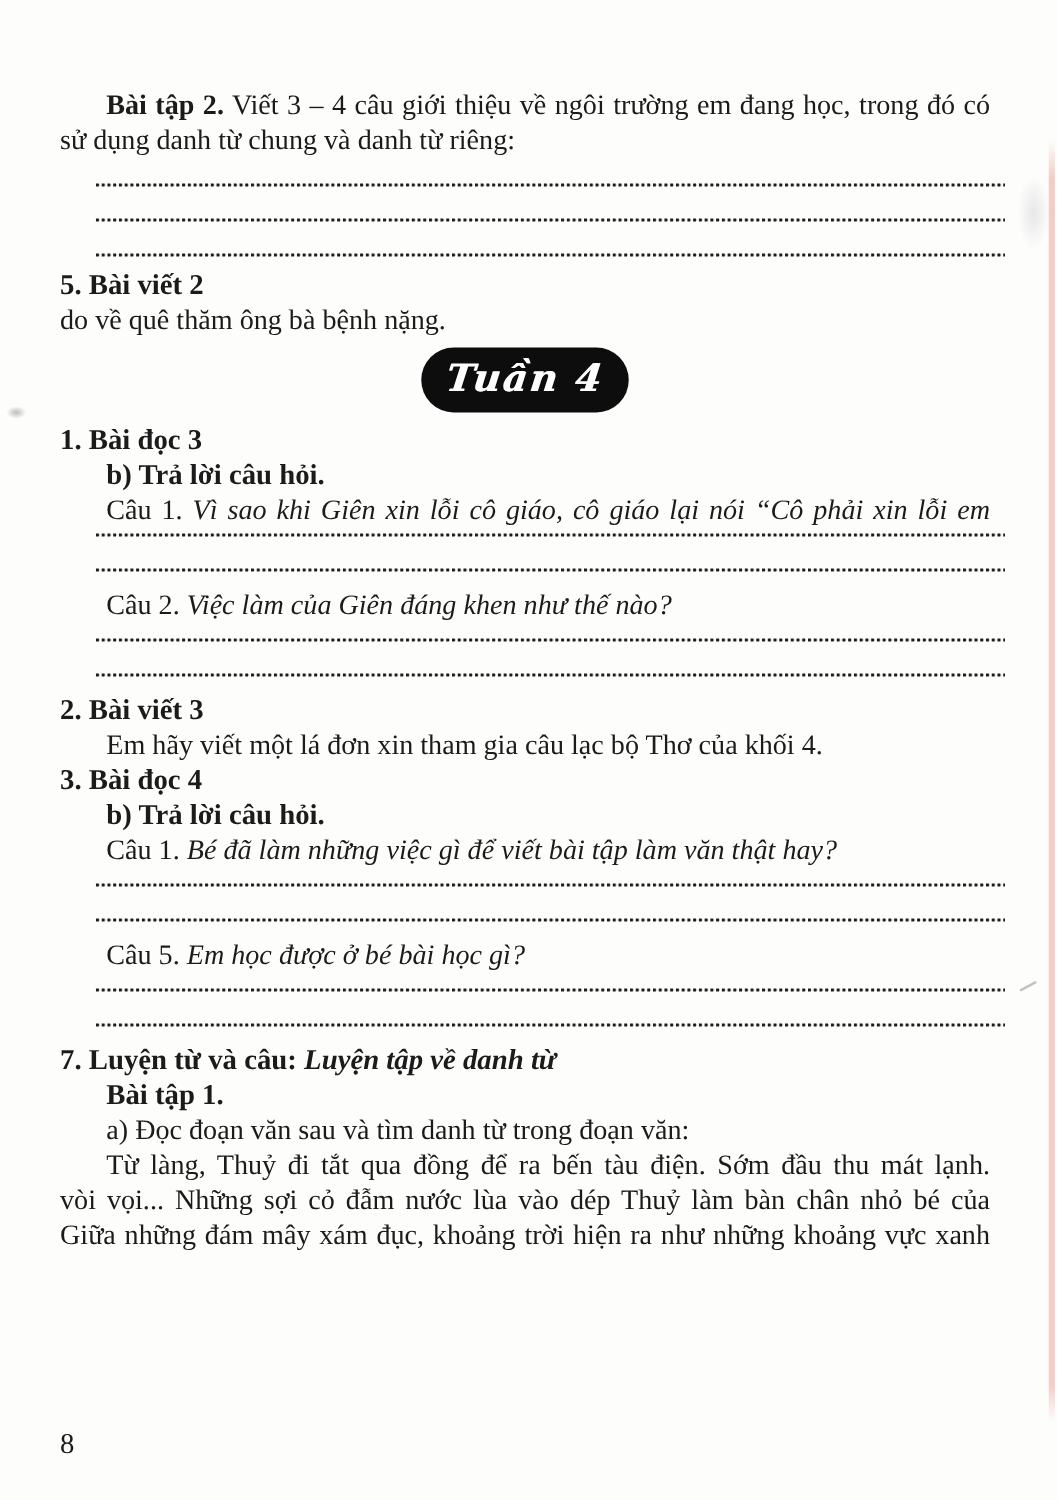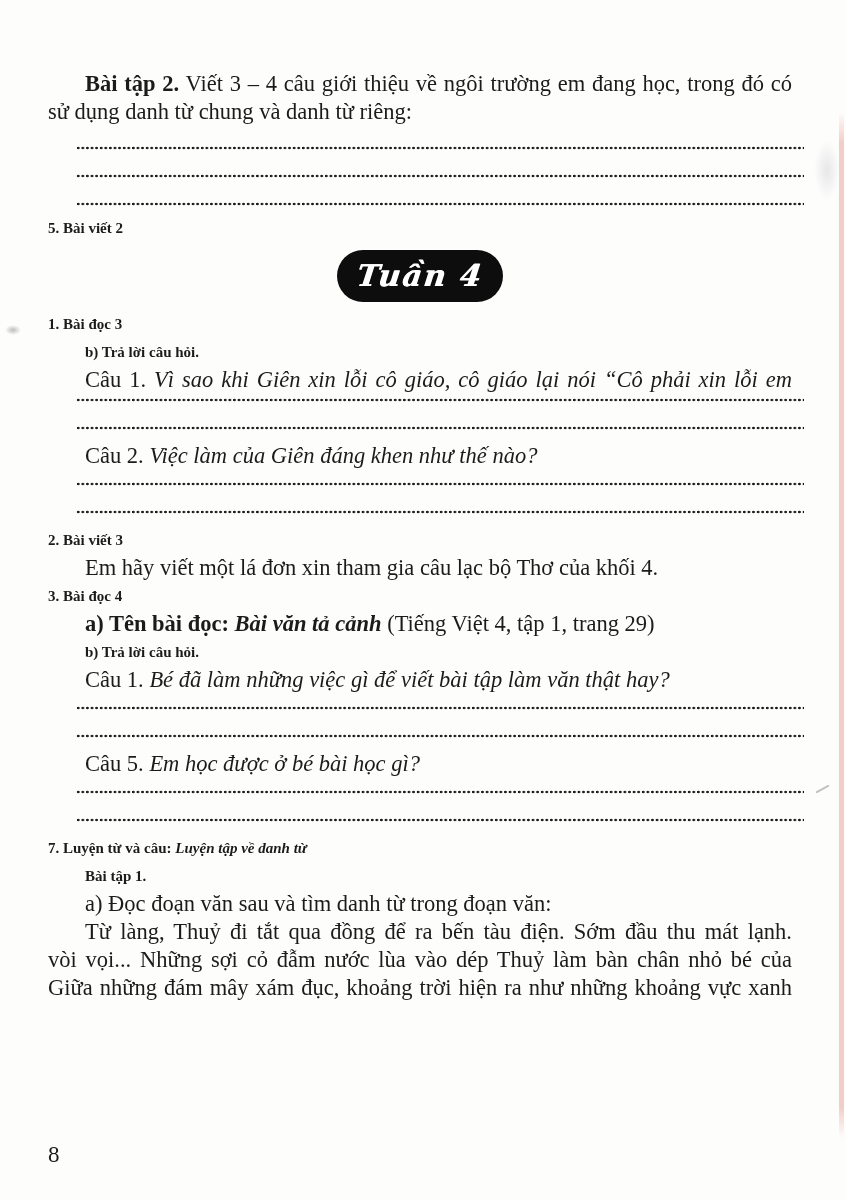--- a/index.html
+++ b/index.html
@@ -4,21 +4,21 @@
 <style>
   html,body{margin:0;padding:0;background:#ffffff;}
   .page{position:relative;width:846px;height:1200px;background:#fdfdfc;overflow:hidden;
         font-family:"Liberation Serif","DejaVu Serif",serif;color:#1b1b1b;}
   .content{position:absolute;left:48px;top:62px;width:744px;font-size:22.5px;line-height:28px;}
   .line{min-height:28px;}
   .ind{padding-left:37px;}
   .jfull{text-align:justify;text-align-last:justify;}
   b{font-weight:bold;}
   .it{font-style:italic;}
-  .hd{font-weight:bold;font-size:15px;}
+  .hd{font-weight:bold;font-size:23px;}
   .mt8{margin-top:8px;}
   .mtn4{margin-top:-4px;}
   .mtn8{margin-top:-8px;}
   .dotline{position:relative;height:28px;}
   .dotline::before{content:"";position:absolute;left:28px;right:-12px;top:12px;height:4px;
     background-image:radial-gradient(circle at 2px 2px,#1c1c1c 1.25px,rgba(0,0,0,0) 1.6px);
     background-size:4.6px 4px;background-repeat:repeat-x;}
   .badge-row{display:flex;justify-content:center;margin-top:8px;}
   .badge{width:166px;height:52px;border-radius:27px;display:flex;align-items:center;justify-content:center;}
   .badge-text{font-family:"DejaVu Serif",serif;font-style:italic;font-weight:bold;font-size:30px;
@@ -42,20 +42,21 @@
   <div class="content">
 
     <div class="line jfull ind mt8"><b>Bài tập 2.</b><span> Viết 3 – 4 câu giới thiệu về ngôi trường em đang học, trong đó có</span></div>
     <div class="line">sử dụng danh từ chung và danh từ riêng:</div>
 
     <div class="dotline mt8"></div>
     <div class="dotline"></div>
     <div class="dotline"></div>
 
     <div class="line hd mtn4">5. Bài viết 2</div>
+    <div class="line">do về quê thăm ông bà bệnh nặng.</div>
 
     <div class="badge-row">
       <div class="badge" style="background:#0d0d0d;color:#ffffff;">
         <span class="badge-text">Tuần 4</span>
       </div>
     </div>
 
     <div class="line hd mt8">1. Bài đọc 3</div>
     <div class="line ind hd">b) Trả lời câu hỏi.</div>
     <div class="line jfull ind"><span>Câu 1. </span><span class="it">Vì sao khi Giên xin lỗi cô giáo, cô giáo lại nói “Cô phải xin lỗi em</span></div>
@@ -65,21 +66,20 @@
 
     <div class="line ind"><span>Câu 2. </span><span class="it">Việc làm của Giên đáng khen như thế nào?</span></div>
 
     <div class="dotline"></div>
     <div class="dotline"></div>
 
     <div class="line hd">2. Bài viết 3</div>
     <div class="line ind">Em hãy viết một lá đơn xin tham gia câu lạc bộ Thơ của khối 4.</div>
 
     <div class="line hd">3. Bài đọc 4</div>
-    <div class="line ind"><b>a) Tên bài đọc: </b><b class="it">Bài văn tả cảnh</b><span> (Tiếng Việt 4, tập 1, trang 29)</span></div>
     <div class="line ind hd">b) Trả lời câu hỏi.</div>
     <div class="line ind"><span>Câu 1. </span><span class="it">Bé đã làm những việc gì để viết bài tập làm văn thật hay?</span></div>
 
     <div class="dotline"></div>
     <div class="dotline"></div>
 
     <div class="line ind"><span>Câu 5. </span><span class="it">Em học được ở bé bài học gì?</span></div>
 
     <div class="dotline"></div>
     <div class="dotline"></div>

